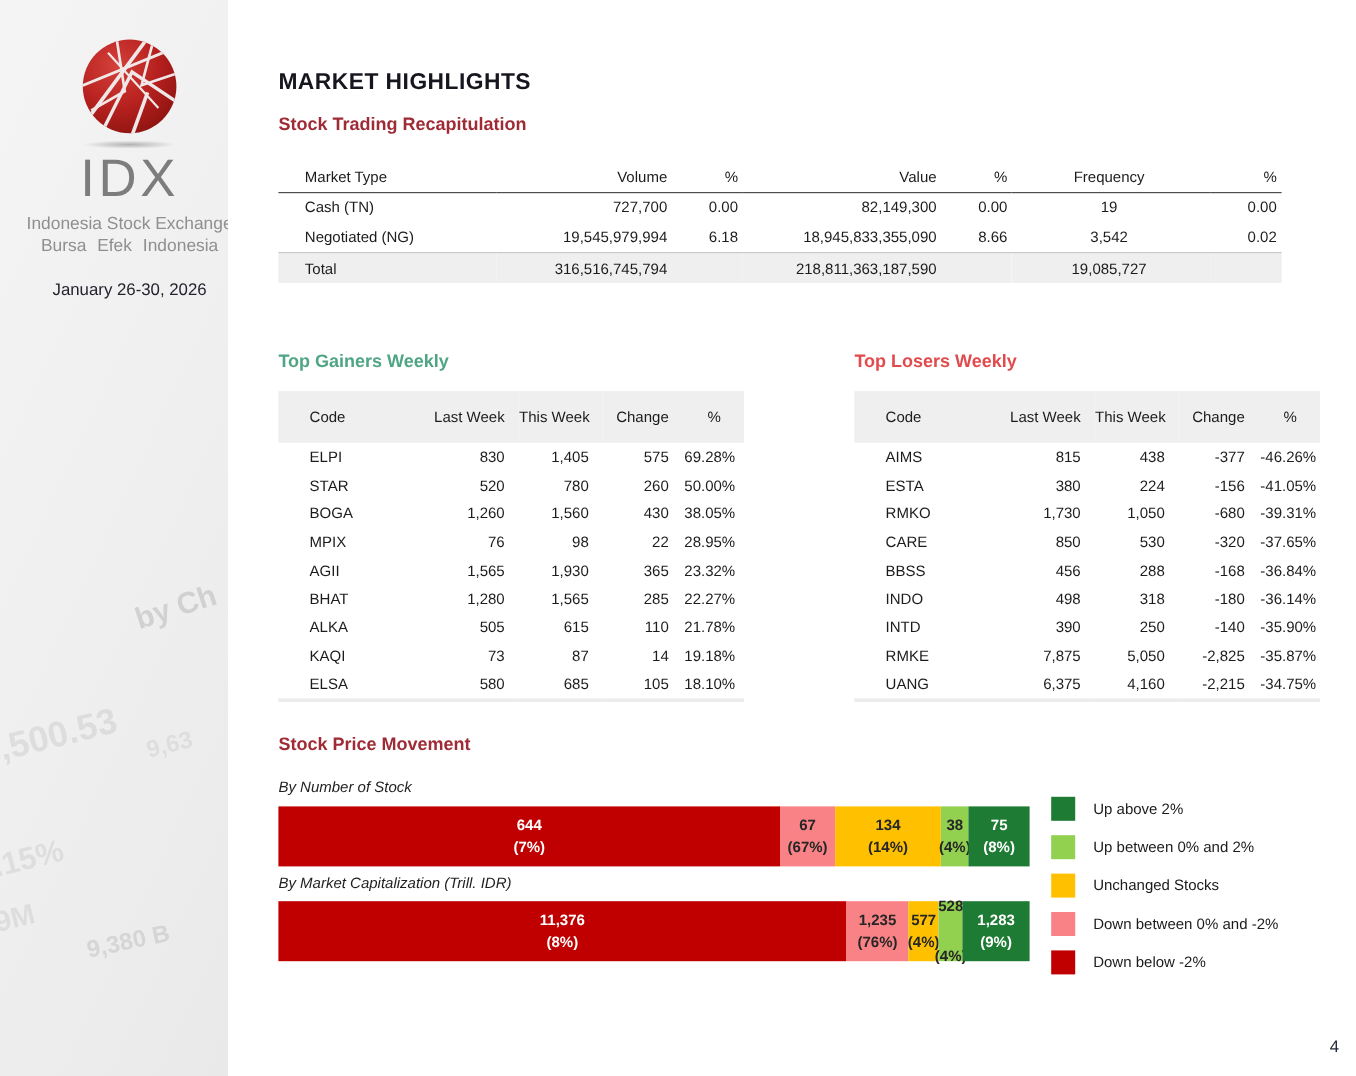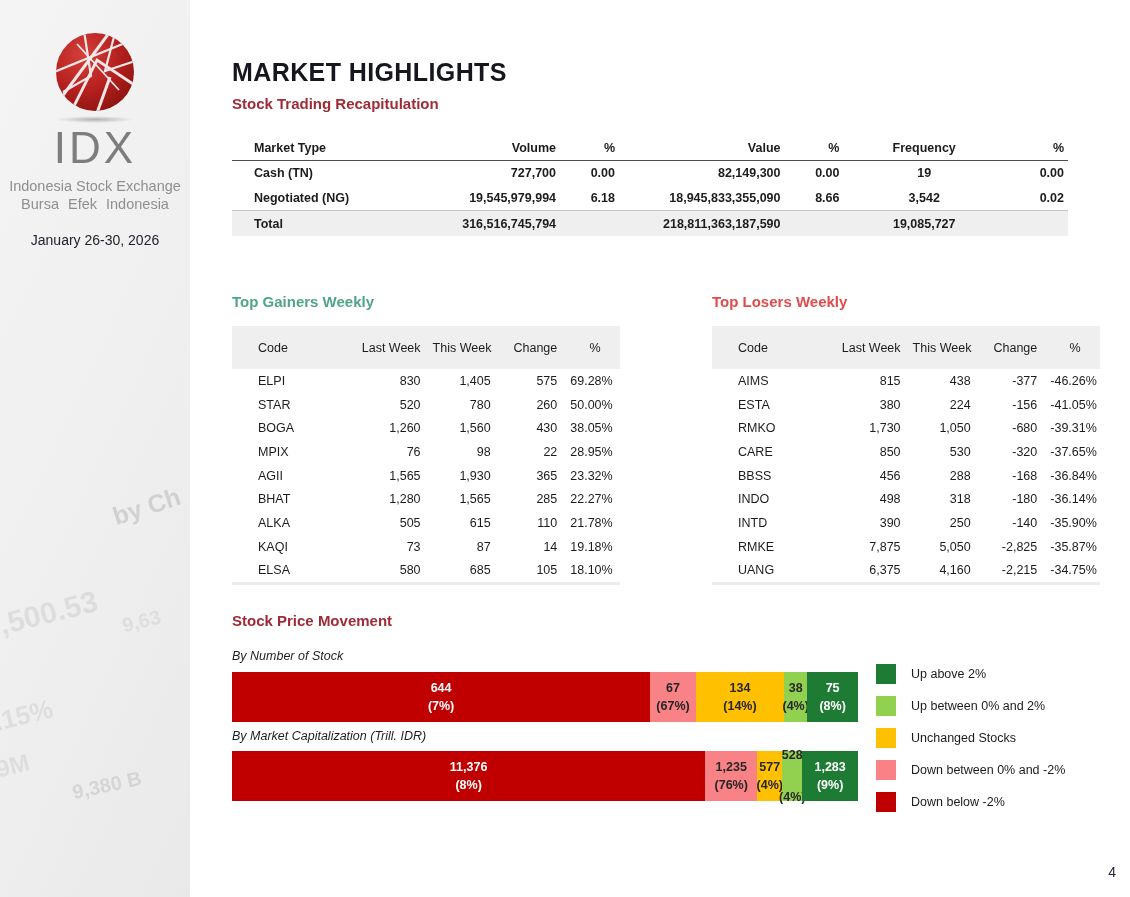--- a/index.html
+++ b/index.html
@@ -3,42 +3,42 @@
 <meta charset="utf-8">
 <style>
   html,body{margin:0;padding:0;background:#fff;}
   .canvas{position:relative;width:1130px;height:897px;background:#ffffff;
           font-family:"Liberation Sans",sans-serif;color:#1c1c1c;overflow:hidden;}
 
   
   .sidebar{position:absolute;left:0;top:0;width:190px;height:897px;overflow:hidden;
            background:linear-gradient(115deg,#f4f4f4 0%,#efefef 55%,#e9e9e9 100%);}
   .wm{position:absolute;color:#8f8f8f;white-space:nowrap;font-weight:700;pointer-events:none;}
-  .logo-wrap{position:absolute;left:0;top:30px;width:190px;text-align:center;}
+  .logo-wrap{position:absolute;left:13px;top:30px;width:190px;text-align:center;}
   .logo-shadow{width:78px;height:7px;margin:-2px auto 0;border-radius:50%;
                background:radial-gradient(ellipse at center,rgba(60,60,60,.35),rgba(0,0,0,0) 70%);}
   .brand{font-size:44px;line-height:1;color:#7d7d7d;letter-spacing:3px;margin-top:3px;font-weight:400;}
   .sub1{font-size:14.5px;color:#8f8f8f;margin-top:8px;}
   .sub2{font-size:14.5px;color:#8f8f8f;margin-top:2px;word-spacing:5px;}
   .date{font-size:14px;color:#23232d;margin-top:20px;}
 
   
-  .h-title{position:absolute;left:232px;top:58px;font-size:25px;font-weight:700;
+  .h-title{position:absolute;left:232px;top:58px;font-size:19px;font-weight:700;
            color:#16161f;letter-spacing:.4px;}
   h2{margin:0;font-size:15px;font-weight:700;line-height:18px;}
   .red{color:#9e2b35;}
   .green{color:#4fa584;}
   .bright-red{color:#e14b4d;}
   .h-recap{position:absolute;left:232px;top:95px;}
   .h-move{position:absolute;left:232px;top:612px;}
 
   
   table{border-collapse:collapse;table-layout:fixed;font-size:12.5px;color:#1c1c1c;}
   .t-recap{position:absolute;left:232px;top:136px;width:836px;}
-  .t-recap th,.t-recap td{padding:0 4px 0 0;white-space:nowrap;overflow:hidden;font-weight:700;}
+  .t-recap th,.t-recap td{padding:0 4px 0 0;white-space:nowrap;overflow:hidden;font-weight:400;}
   .t-recap thead th{height:24px;border-bottom:1px solid #4d4d4d;}
   .t-recap tbody td{height:24.5px;}
   .t-recap tfoot td{height:25px;background:#efefef;border-top:1px solid #c8c8c8;}
   .t-recap th:nth-child(1),.t-recap td:nth-child(1){width:20%;text-align:left;padding-left:22px;}
   .t-recap th:nth-child(2),.t-recap td:nth-child(2){width:18%;text-align:right;}
   .t-recap th:nth-child(3),.t-recap td:nth-child(3){width:7%;text-align:right;}
   .t-recap th:nth-child(4),.t-recap td:nth-child(4){width:20.5%;text-align:right;}
   .t-recap th:nth-child(5),.t-recap td:nth-child(5){width:7%;text-align:right;}
   .t-recap th:nth-child(6),.t-recap td:nth-child(6){width:20.5%;text-align:center;}
   .t-recap th:nth-child(7),.t-recap td:nth-child(7){width:7%;text-align:right;}

